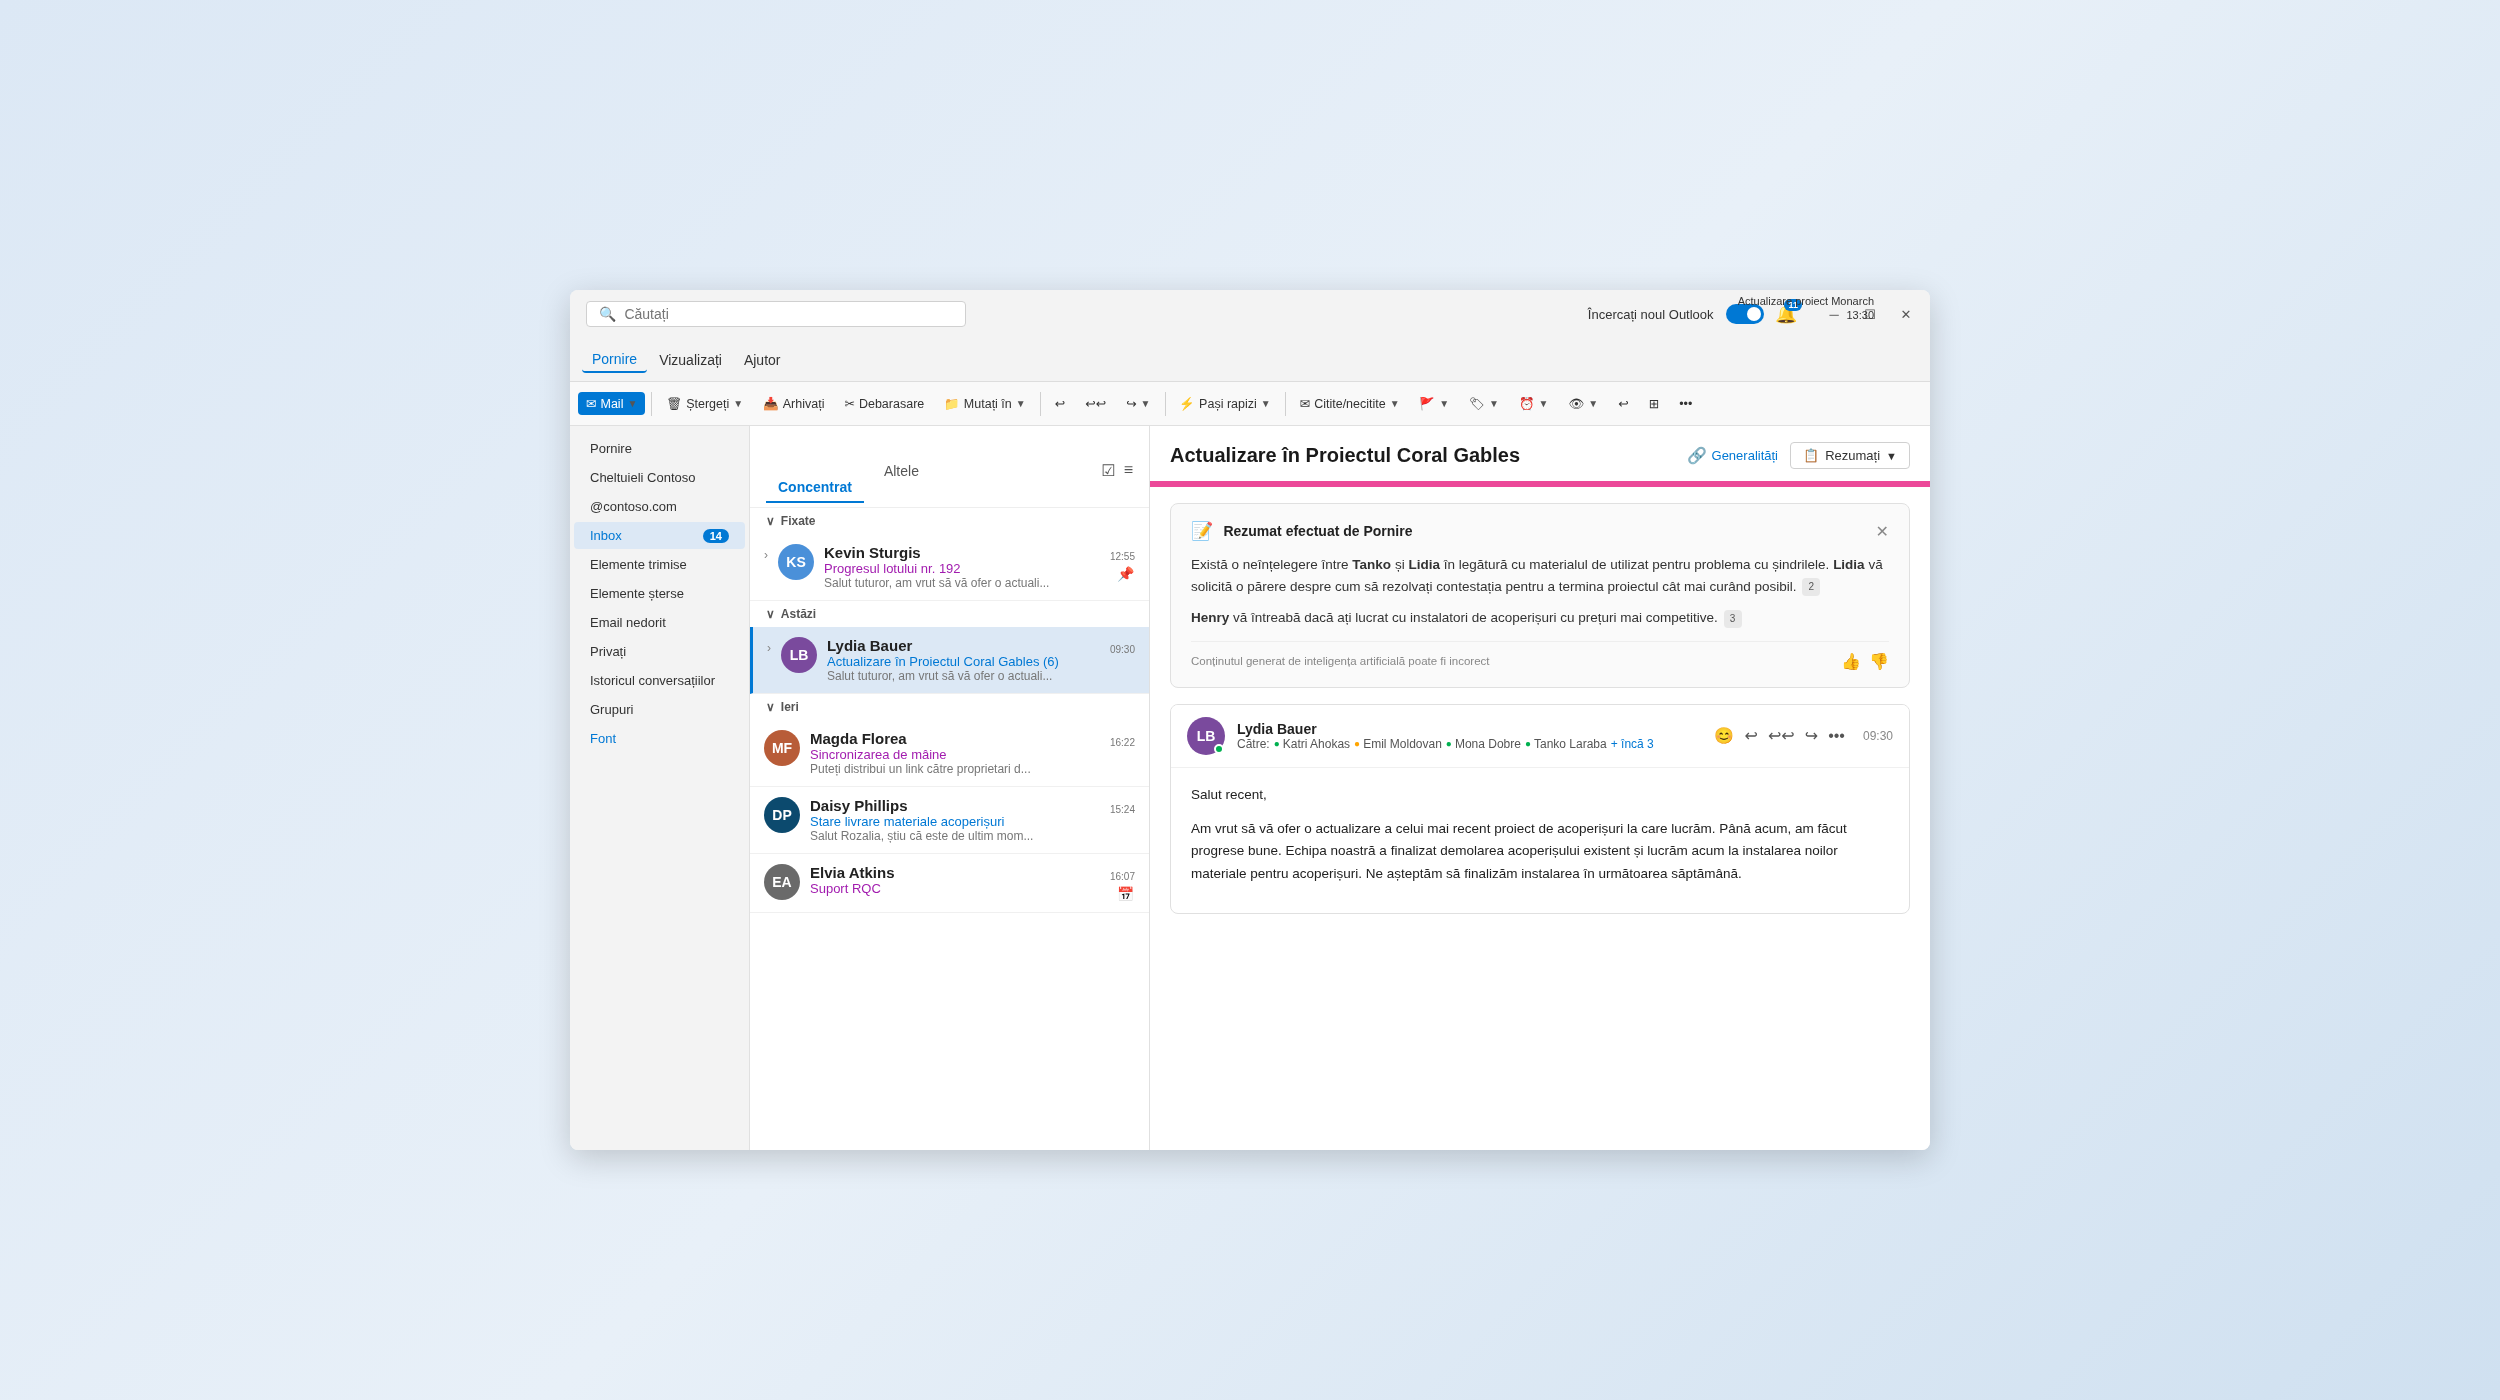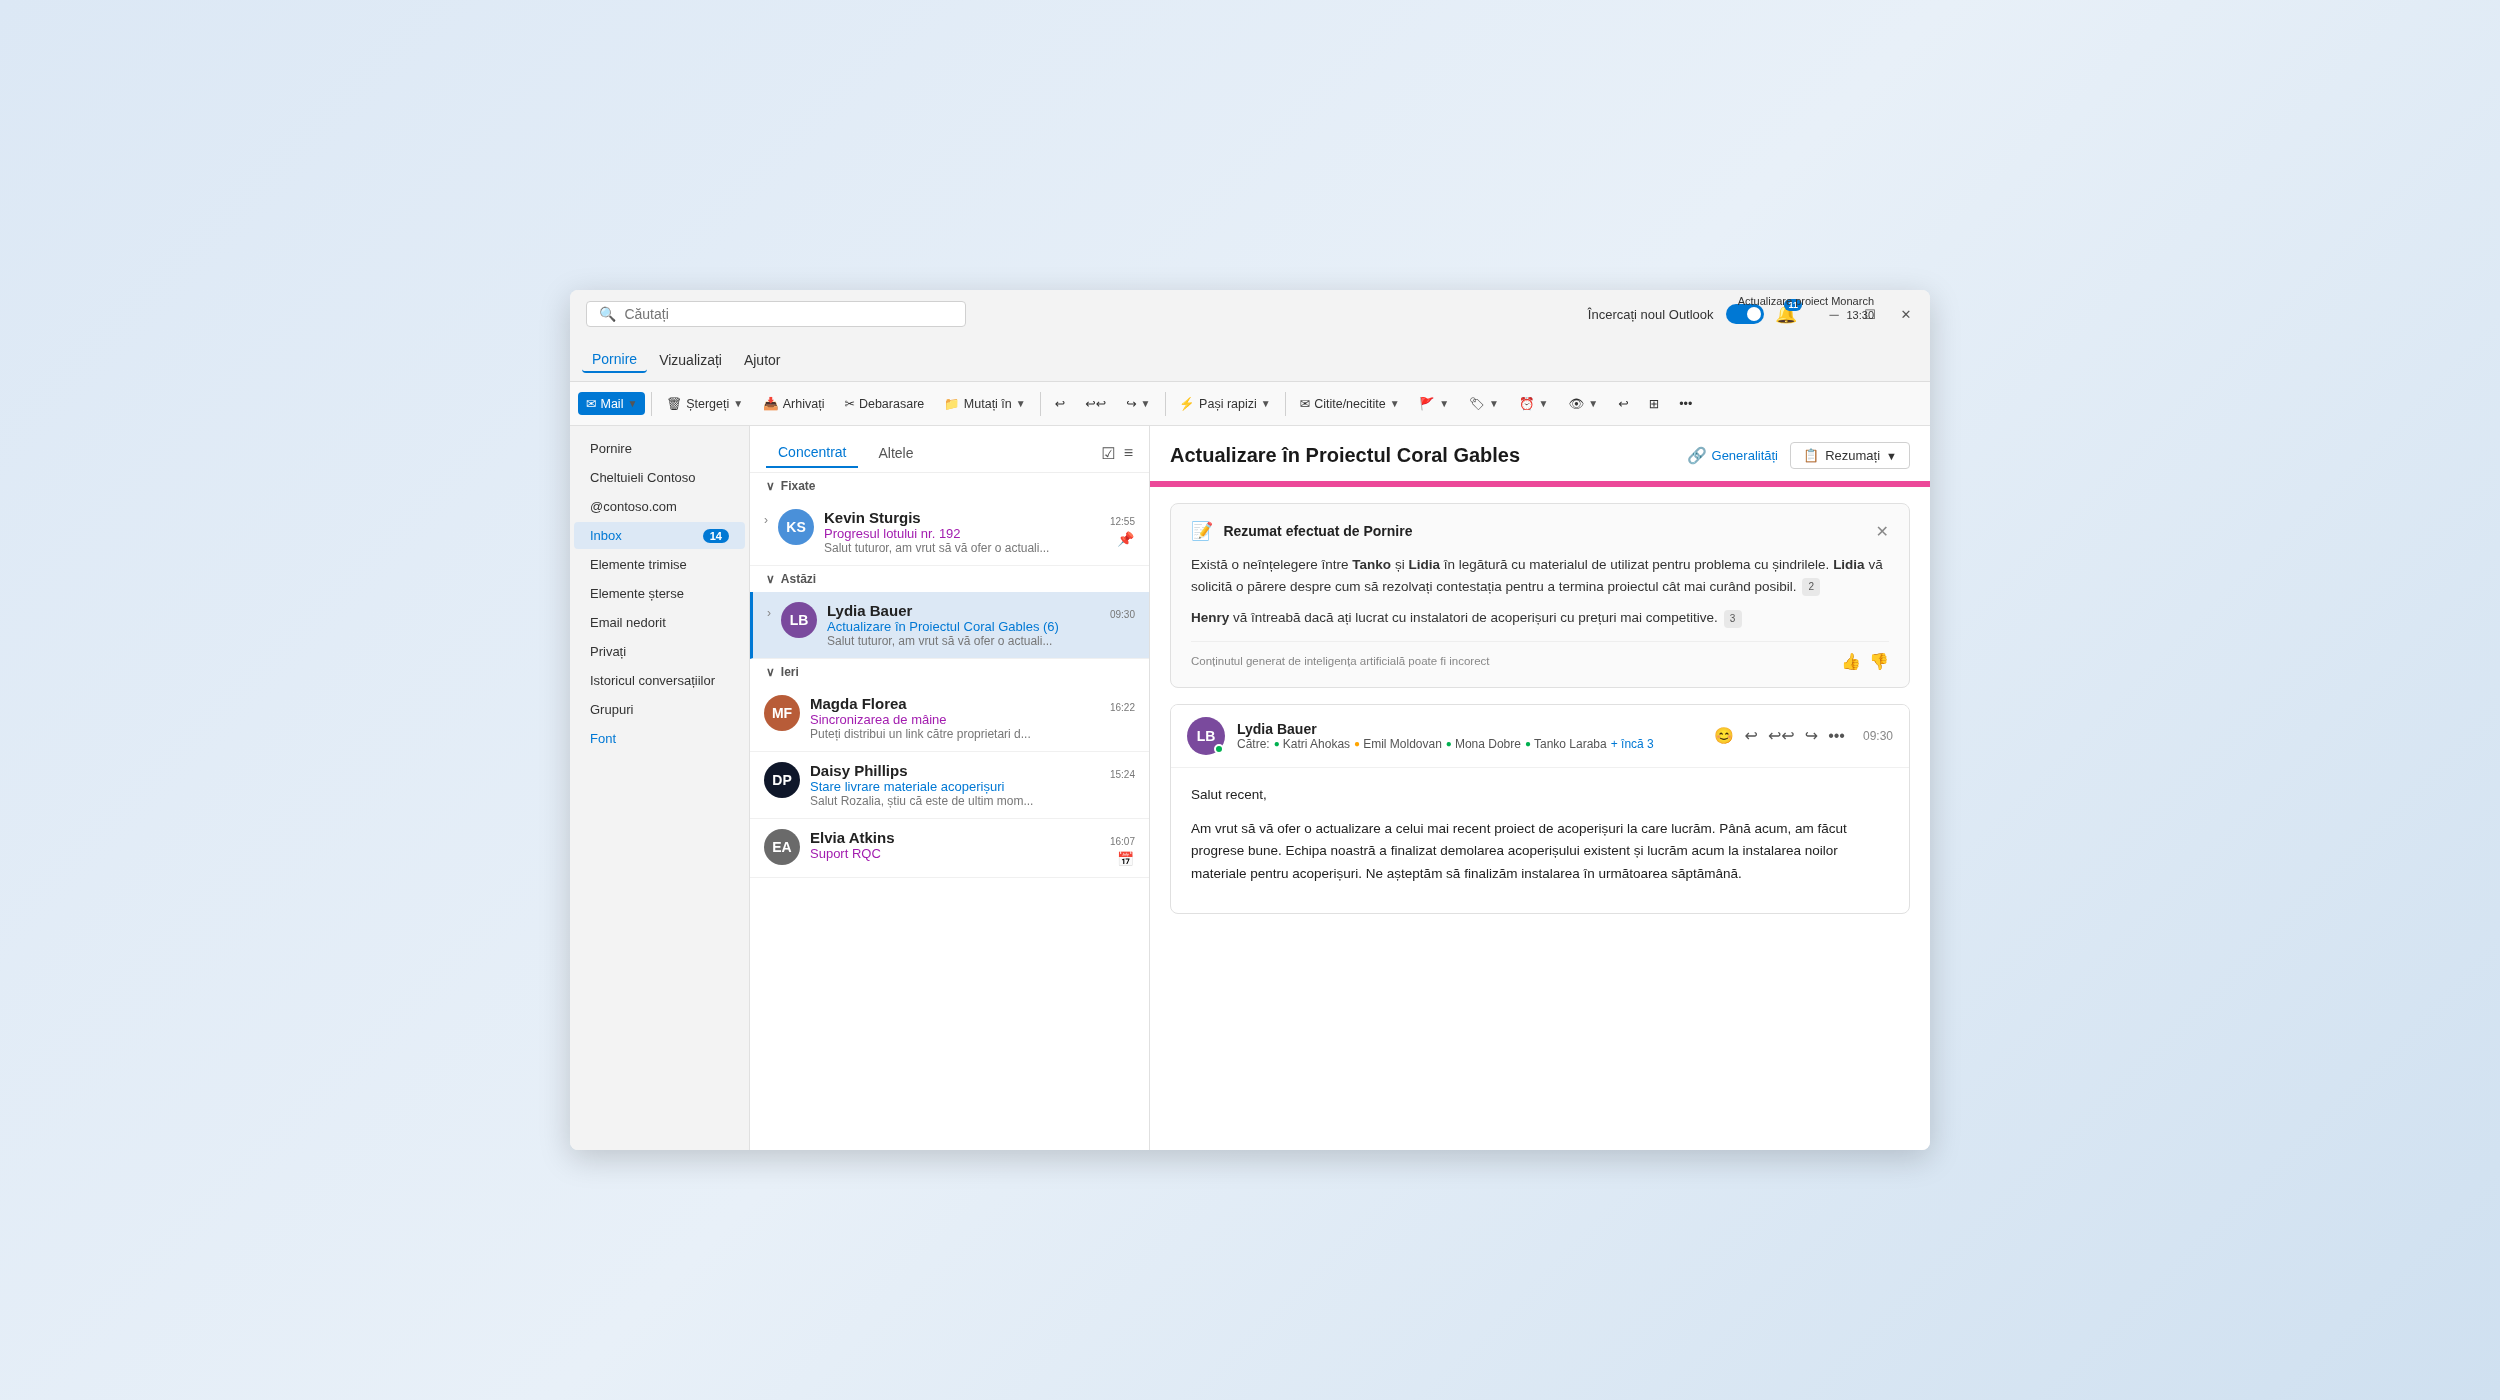--- a/index.html
+++ b/index.html
@@ -247,21 +247,22 @@
     }
     .tab {
       font-size: 14px;
       color: #555;
       padding: 6px 12px;
       cursor: pointer;
     }
     .tab.active {
       color: #0078d4;
       border-bottom: 2px solid #0078d4;
-      font-weight: 400;
+      font-weight: 700;
+      margin-top: 35px;
     }
     .list-icons {
       margin-left: auto;
       display: flex;
       gap: 8px;
       color: #555;
       font-size: 16px;
     }
     .section-header {
       display: flex;
@@ -298,21 +299,21 @@
       justify-content: center;
       font-size: 14px;
       font-weight: 600;
       color: white;
       flex-shrink: 0;
       overflow: hidden;
     }
     .avatar-ks { background: #4a90d9; }
     .avatar-lb { background: #7a4a9d; }
     .avatar-mf { background: #b85c38; }
-    .avatar-dp { background: #0f172a; }
+    .avatar-dp { background: #0c4a6e; }
     .avatar-ea { background: #6a6a6a; }
     .email-content { flex: 1; min-width: 0; }
     .email-sender {
       font-size: 15px;
       font-weight: 600;
       color: #222;
     }
     .email-subject {
       font-size: 13px;
       color: #0078d4;

